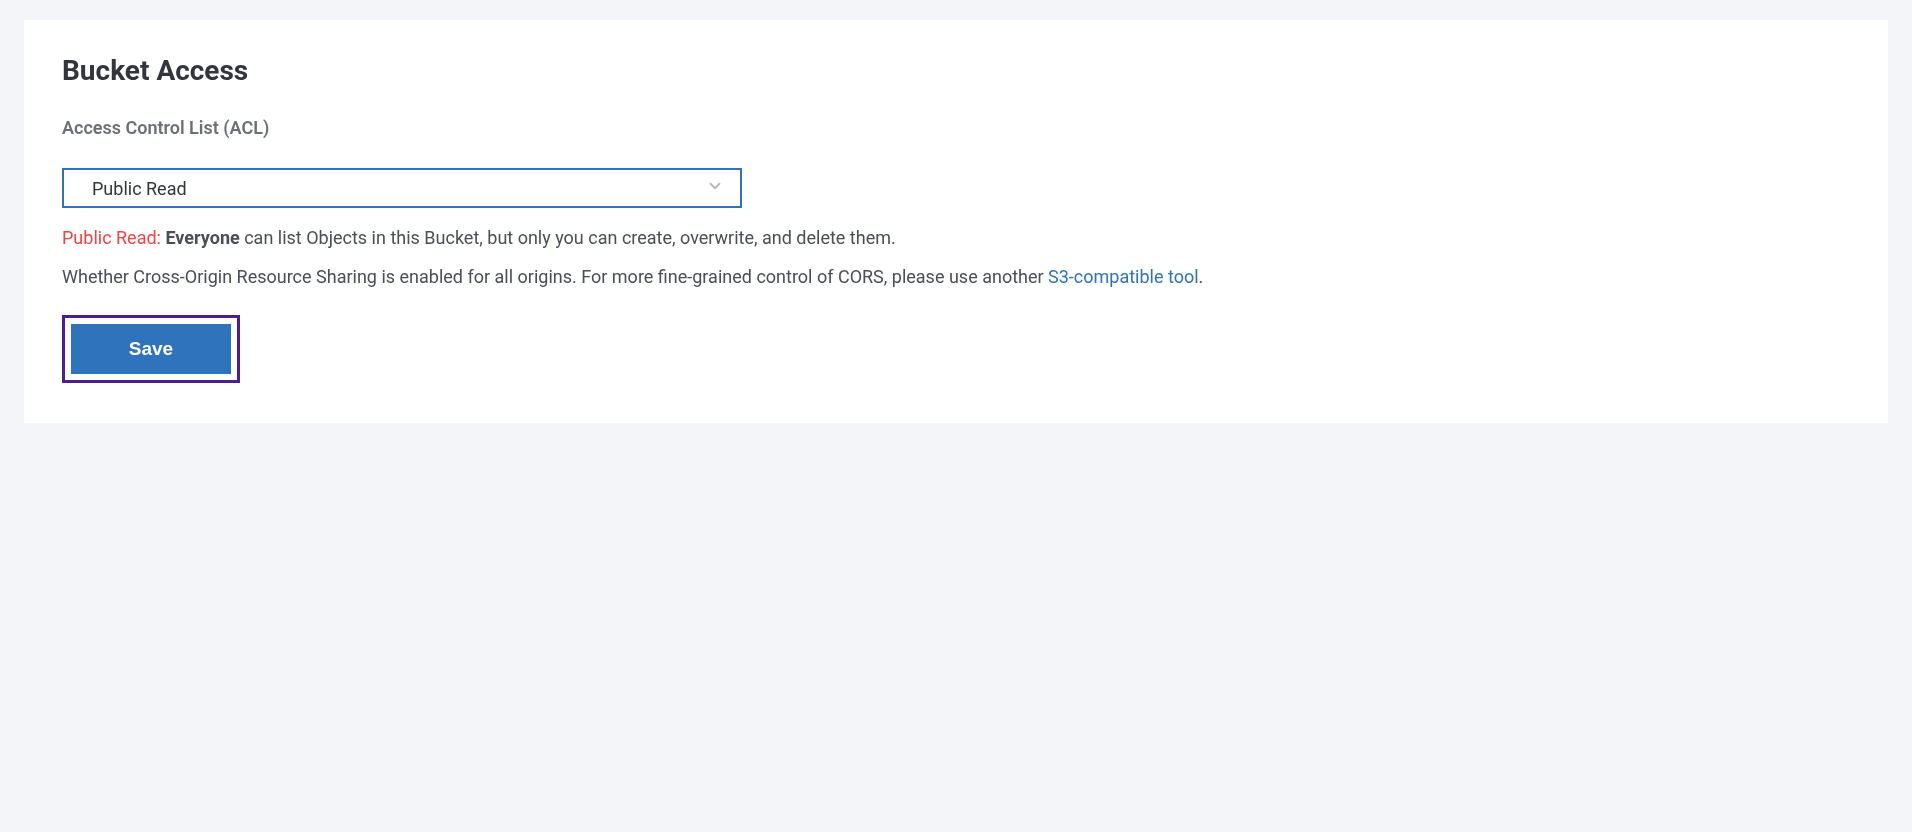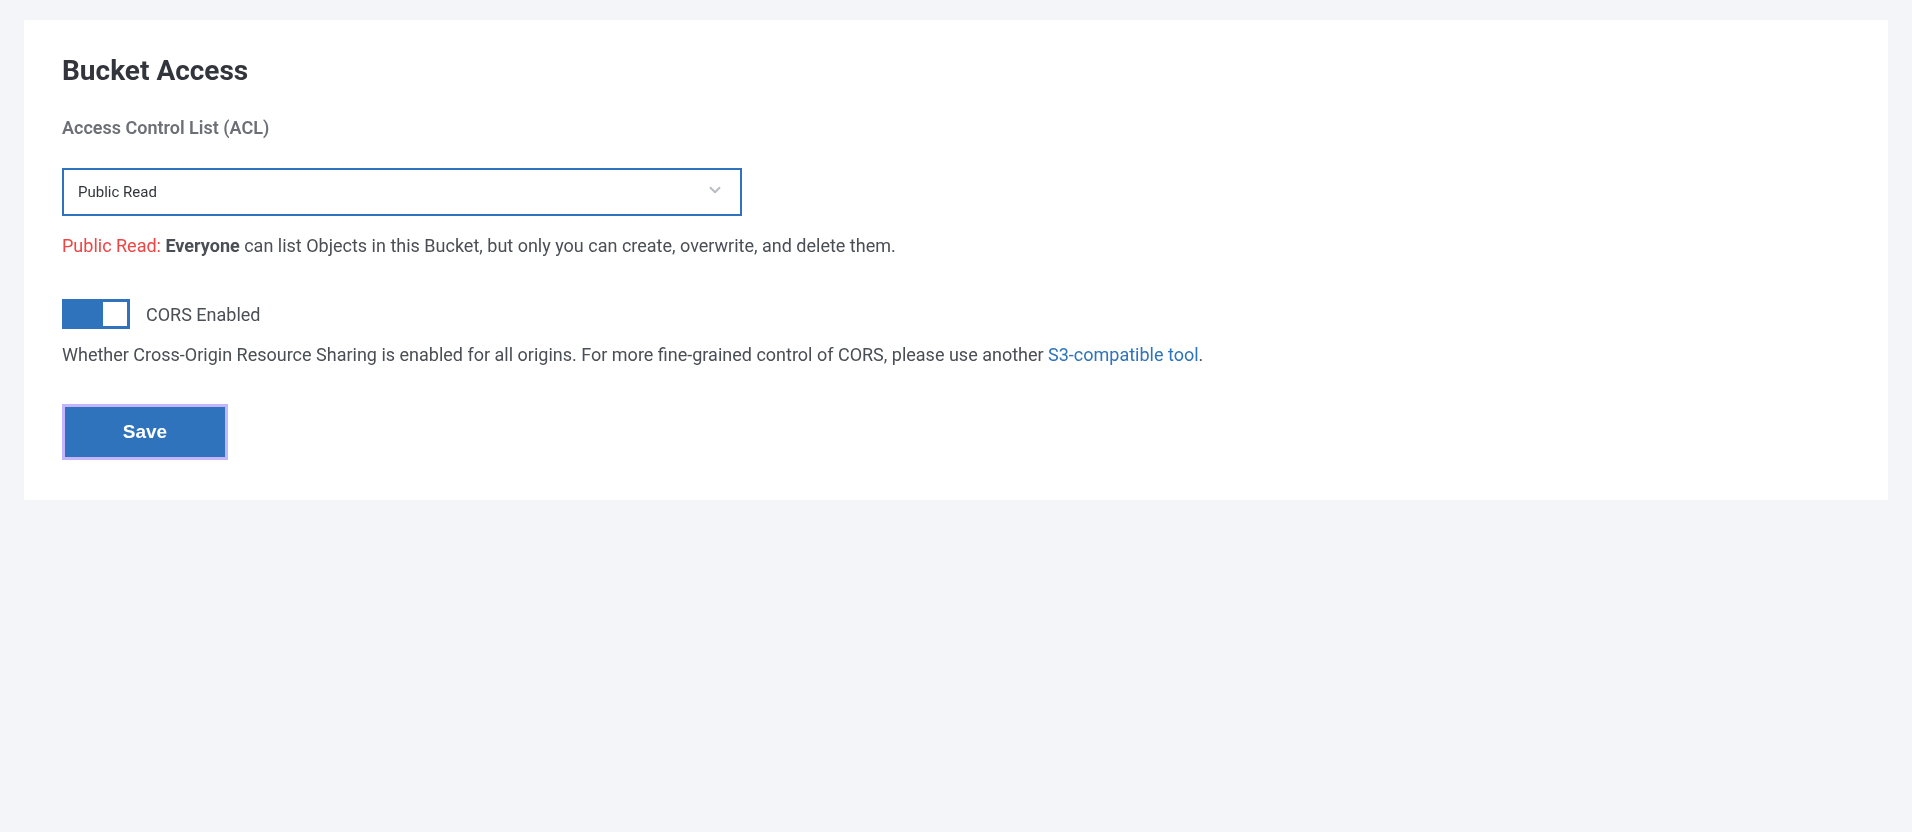--- a/index.html
+++ b/index.html
@@ -79,24 +79,24 @@
       font-weight: 600;
       margin-bottom: 30px;
     }
     .select-wrap {
       position: relative;
       width: 680px;
       max-width: 100%;
     }
     .select {
       width: 100%;
-      height: 48px;
+      height: 40px;
       border: 2px solid #2e73bb;
-      padding: 0 40px 0 14px;
-      font-size: 15px;
+      padding: 0 40px 0 28px;
+      font-size: 18px;
       color: #32363c;
       background: #ffffff;
       display: flex;
       align-items: center;
       cursor: pointer;
     }
     .select-chevron {
       position: absolute;
       right: 18px;
       top: 50%;
@@ -145,23 +145,24 @@
       margin-top: 12px;
       font-size: 18px;
       color: #4a4e55;
       line-height: 1.5;
     }
     .cors-desc a {
       color: #2e73bb;
       text-decoration: none;
     }
     .save-wrap {
-      margin-top: 36px;
+      margin-top: 25px;
       display: inline-block;
-      border: 3px solid #c4b5fd;
+      border: 3px solid #4c1d95;
+      padding: 6px;
     }
     .save-btn {
       display: inline-flex;
       align-items: center;
       justify-content: center;
       width: 160px;
       height: 50px;
       background: #2e73bb;
       color: #ffffff;
       font-size: 19px;
@@ -189,26 +190,20 @@
         <svg width="18" height="18" viewBox="0 0 24 24" fill="none" stroke="currentColor" stroke-width="2.5" stroke-linecap="round" stroke-linejoin="round">
             <polyline points="6 9 12 15 18 9"></polyline>
           </svg>
       </span>
     </div>
 
     <p class="helper">
       <span class="lead">Public Read: </span><span class="bold">Everyone</span><span> can list Objects in this Bucket, but only you can create, overwrite, and delete them.</span>
     </p>
 
-    <div class="toggle-row">
-      <div class="toggle">
-        <div class="knob"></div>
-      </div>
-      <span class="toggle-label">CORS Enabled</span>
-    </div>
 
     <p class="cors-desc">
       <span>Whether Cross-Origin Resource Sharing is enabled for all origins. For more fine-grained control of CORS, please use another </span><a href="#">S3-compatible tool</a><span>.</span>
     </p>
 
     <div class="save-wrap">
       <button class="save-btn">Save</button>
     </div>
   </div>
 </div>

